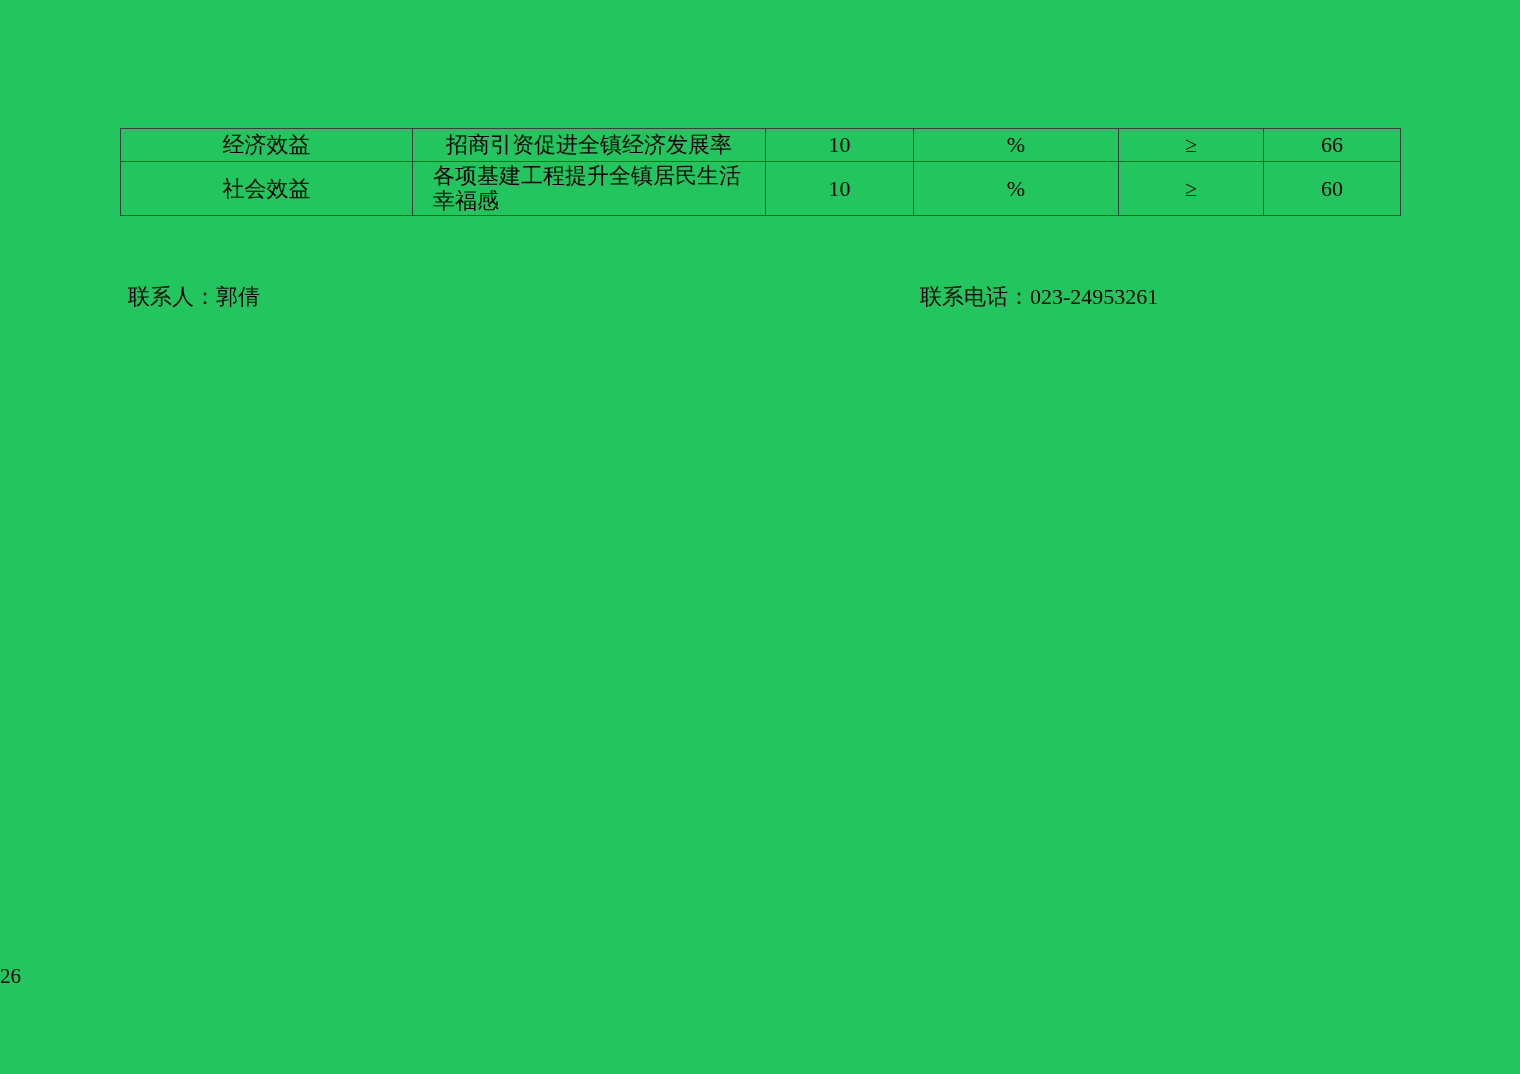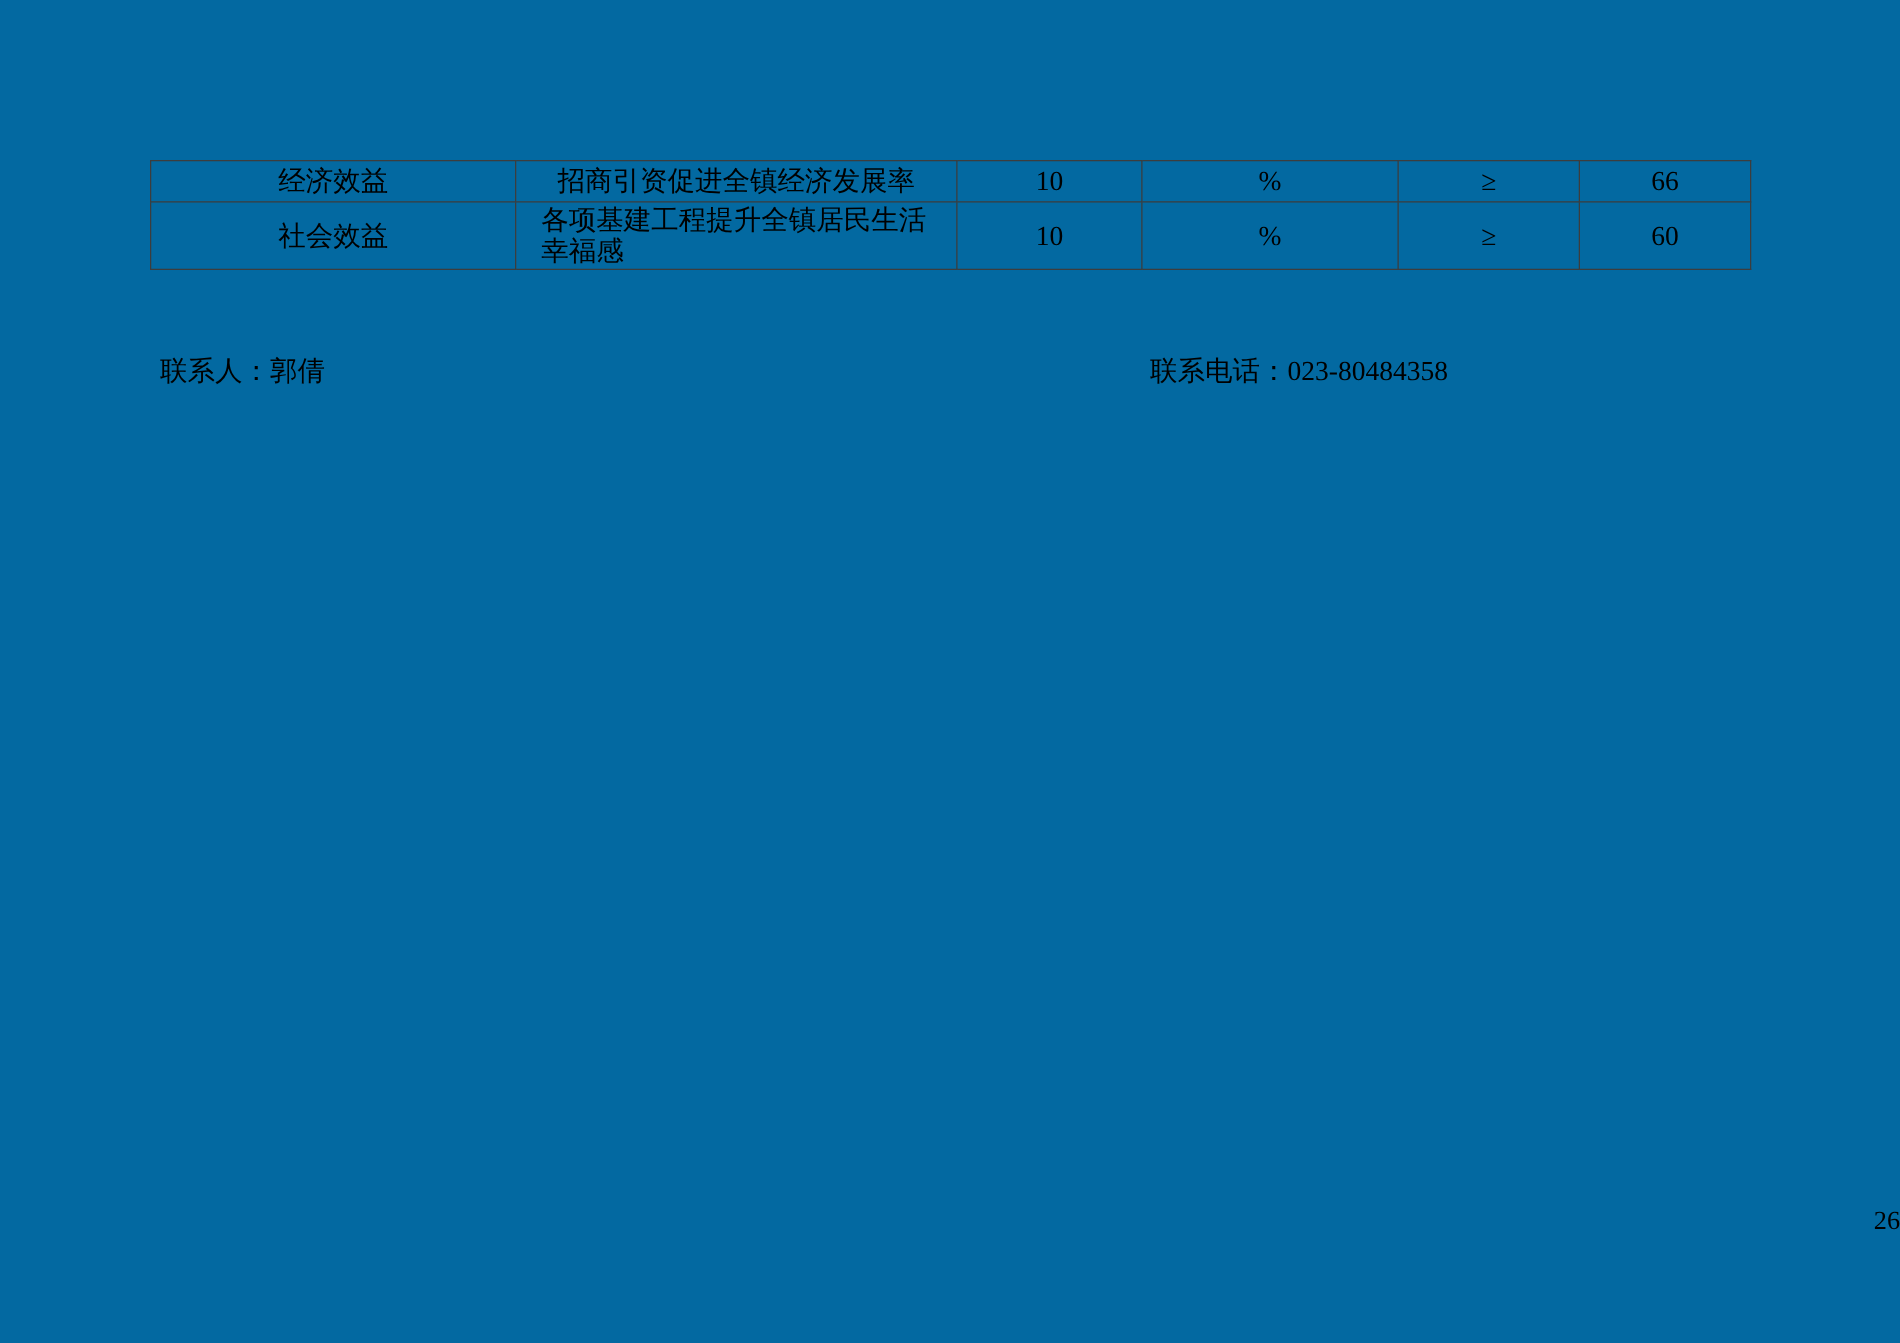--- a/index.html
+++ b/index.html
@@ -4,21 +4,21 @@
 <style>
   html, body {
     margin: 0;
     padding: 0;
     background: #ffffff;
   }
   .page {
     position: relative;
     width: 1520px;
     height: 1074px;
-    background: #0369a1;
+    background: #22c55e;
     color: #000000;
     font-family: "Liberation Serif", "DejaVu Serif", serif;
     overflow: hidden;
   }
   table.perf {
     position: absolute;
     left: 120px;
     top: 128px;
     width: 1280px;
     border-collapse: collapse;
@@ -59,21 +59,21 @@
     position: absolute;
     left: 800px;
     top: 0;
     white-space: nowrap;
   }
   .page-number {
     position: absolute;
     left: 0;
     top: 964px;
     width: 100%;
-    text-align: right;
+    text-align: left;
     font-size: 21px;
   }
 </style>
 </head>
 <body>
 
 <div class="page">
 
   <table class="perf">
     <colgroup>
@@ -99,18 +99,18 @@
         <td>10</td>
         <td>%</td>
         <td>≥</td>
         <td>60</td>
       </tr>
     </tbody>
   </table>
 
   <div class="contact-line">
     <span class="contact-person">联系人：郭倩</span>
-    <span class="contact-phone">联系电话：023-80484358</span>
+    <span class="contact-phone">联系电话：023-24953261</span>
   </div>
 
   <div class="page-number">26</div>
 
 </div>
 
 </body></html>

